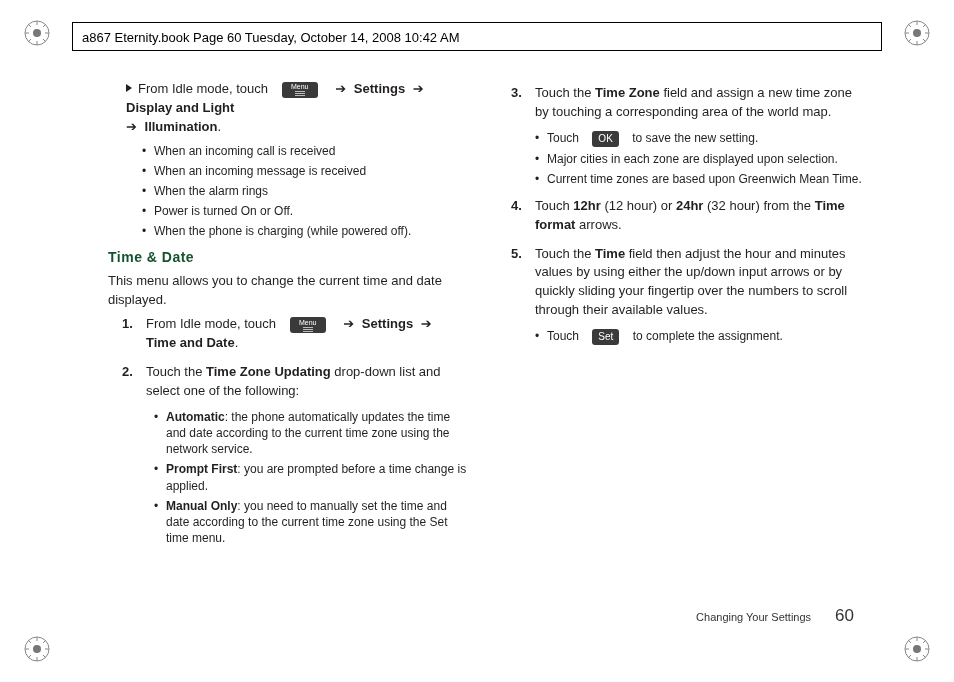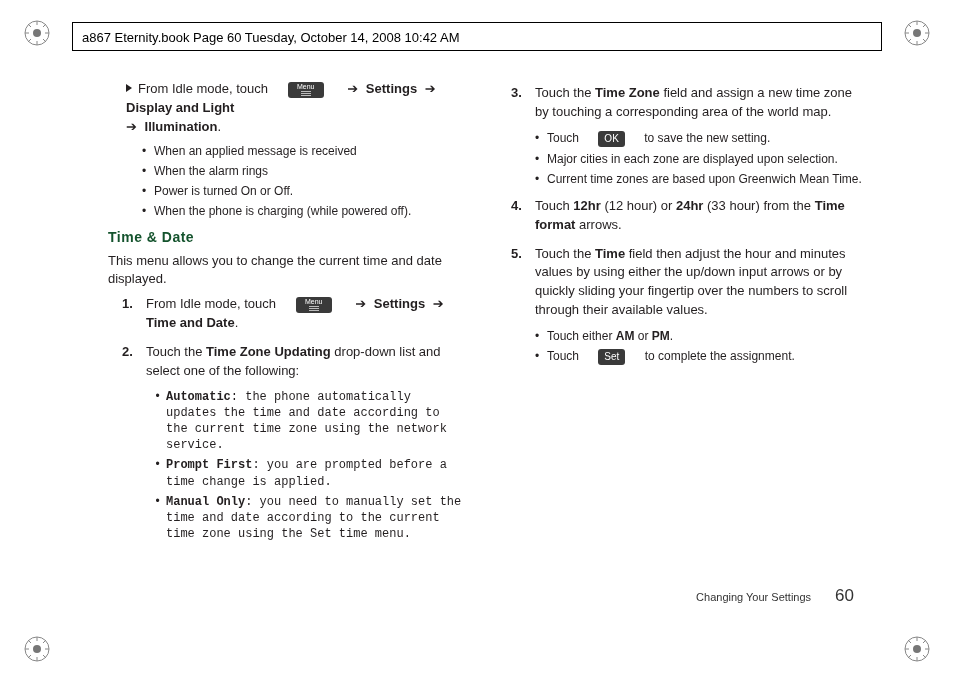--- a/index.html
+++ b/index.html
@@ -107,21 +107,21 @@
     display: inline-flex;
     align-items: center;
     justify-content: center;
     background: #3a3a3a;
     color: #fff;
     border-radius: 3px;
     font-size: 8px;
     height: 16px;
     vertical-align: middle;
     padding: 0 4px 0 4px;
-    margin: 0 16px;
+    margin: 0 10px;
     text-align: right;
   }
   .menu-btn { width: 28px; font-size:7px; flex-direction: column; line-height:1; }
   .menu-btn .bars { width: 10px; display:flex; flex-direction:column; gap:1px; margin-top:1px;}
   .menu-btn .bars span { height:1px; background:#bbb; display:block; }
 
   .small-btn { font-size: 10px; padding: 0 6px; }
 
   b { font-weight: bold; }
 
@@ -190,21 +190,21 @@
   ol.steps > li .num {
     position: absolute;
     left: 0;
     top: 0;
     font-weight: bold;
   }
 
   
   .footer {
     position: absolute;
-    bottom: 76px;
+    bottom: 56px;
     right: 100px;
     font-size: 11px;
     color: #333;
     display: flex;
     gap: 24px;
     align-items: baseline;
   }
   .footer .pno { font-size: 17px; }
 
 </style>
@@ -304,21 +304,22 @@
         <b>Settings</b>
         <span class="arrow-sep">➔</span>
         <b>Display and Light</b>
         <br>
         <span class="arrow-sep" style="margin-left:0">➔</span>
         <b>Illumination</b><span>.</span>
       </p>
 
 
       <ul class="bullets">
-        <li>When an applied message is received</li>
+        <li>When an incoming call is received</li>
+        <li>When an incoming message is received</li>
         <li>When the alarm rings</li>
         <li>Power is turned On or Off.</li>
         <li>When the phone is charging (while powered off).</li>
       </ul>
 
       <div class="section-head">Time &amp; Date</div>
 
       <p class="para">This menu allows you to change the current time and date displayed.</p>
 
       <ol class="steps">
@@ -335,21 +336,21 @@
           </span>
           <span class="arrow-sep">➔</span>
           <b>Settings</b>
           <span class="arrow-sep">➔</span>
           <b>Time and Date</b><span>.</span>
         </li>
         <li>
           <span class="num">2.</span>
           <span>Touch the </span><b>Time Zone Updating</b><span> drop-down list and select one of the following:</span>
 
-          <ul class="bullets" style="margin-left:8px; margin-top:8px;font-family:Liberation Mono, monospace;">
+          <ul class="bullets" style="margin-left:8px; margin-top:8px;">
             <li><b>Automatic</b><span>: the phone automatically updates the time and date according to the current time zone using the network service.</span></li>
             <li><b>Prompt First</b><span>: you are prompted before a time change is applied.</span></li>
             <li><b>Manual Only</b><span>: you need to manually set the time and date according to the current time zone using the Set time menu.</span></li>
           </ul>
         </li>
       </ol>
     </div>
 
     <div class="col">
       <ol class="steps" style="margin-left:4px;">
@@ -361,29 +362,26 @@
               <span>Touch </span>
               <span class="small-btn">OK</span>
               <span> to save the new setting.</span>
             </li>
             <li>Major cities in each zone are displayed upon selection.</li>
             <li>Current time zones are based upon Greenwich Mean Time.</li>
           </ul>
         </li>
         <li>
           <span class="num">4.</span>
-          <span>Touch </span><b>12hr</b><span> (12 hour) or </span><b>24hr</b><span> (33 hour) from the </span><b>Time format</b><span> arrows.</span>
+          <span>Touch </span><b>12hr</b><span> (12 hour) or </span><b>24hr</b><span> (32 hour) from the </span><b>Time format</b><span> arrows.</span>
         </li>
         <li>
           <span class="num">5.</span>
           <span>Touch the </span><b>Time</b><span> field then adjust the hour and minutes values by using either the up/down input arrows or by quickly sliding your fingertip over the numbers to scroll through their available values.</span>
           <ul class="sub-bullets" style="margin-left:0; margin-top:8px;">
-            <li>
-              <span>Touch either </span><b>AM</b><span> or </span><b>PM</b><span>.</span>
-            </li>
             <li>
               <span>Touch </span>
               <span class="small-btn">Set</span>
               <span> to complete the assignment.</span>
             </li>
           </ul>
         </li>
       </ol>
     </div>
   </div>

